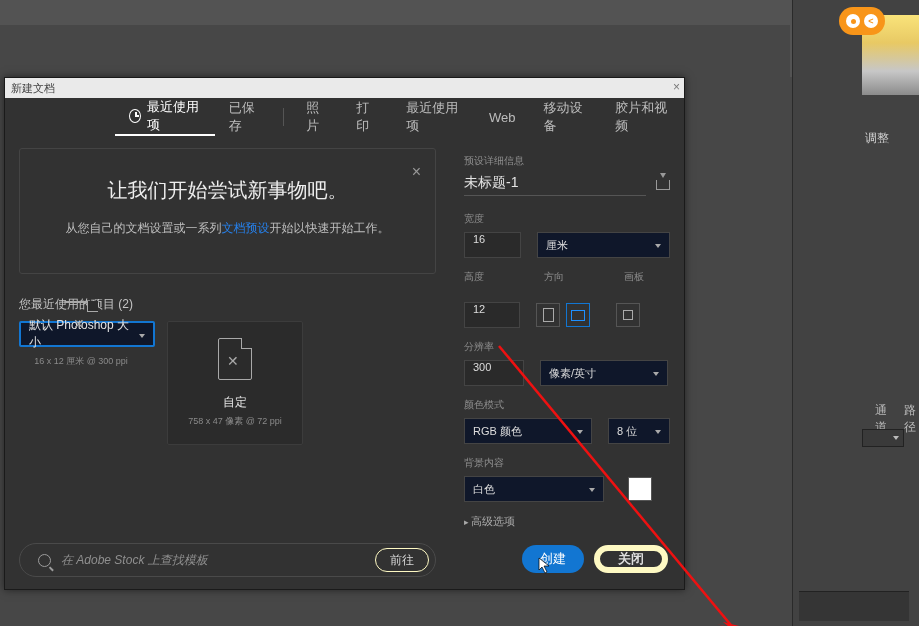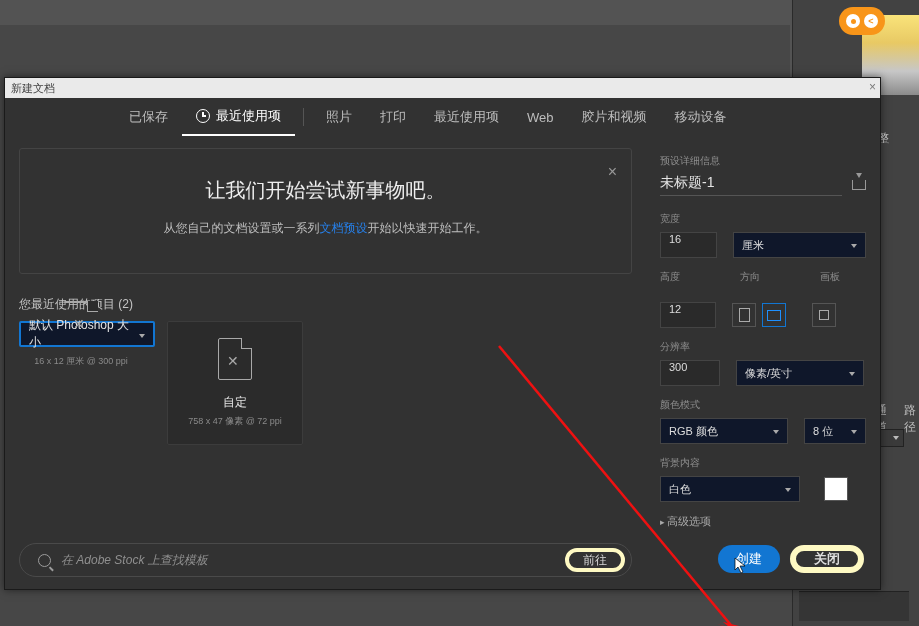--- a/index.html
+++ b/index.html
@@ -16,21 +16,21 @@
   .mascot .eye.lt::after { display:none;}
   .tool-col { position:absolute; left:790px; top:0; width:25px; height:77px; background:#535353; display:flex; flex-direction:column; align-items:center; padding-top:8px; gap:18px;}
   .tool-col span { color:#d2d2d2; font-size:14px;}
   .adjust-lbl { position:absolute; left:865px; top:130px; color:#cfcfcf; font-size:12px;}
   .ch-row { position:absolute; left:859px; top:402px; display:flex; gap:14px; color:#b9b9b9; font-size:12px;margin-left:16px;}
   .mini-panels { position:absolute; left:799px; top:591px; width:110px; height:30px; background:#353535; border-top:1px solid #222;}
   .mini-drop { position:absolute; left:862px; top:429px; width:42px; height:18px; background:#3a3a3a; border:1px solid #222; display:flex; align-items:center; justify-content:flex-end; padding-right:4px;}
   .mini-drop::after { content:''; border-left:3px solid transparent; border-right:3px solid transparent; border-top:4px solid #bbb;}
 
   
-  .dlg { position:absolute; left:4px; top:77px; width:877px; height:513px; background:#323232; border:1px solid #1a1a1a; box-shadow:0 0 8px rgba(0,0,0,0.5);}
+  .dlg { position:absolute; left:4px; top:77px; width:681px; height:513px; background:#323232; border:1px solid #1a1a1a; box-shadow:0 0 8px rgba(0,0,0,0.5);}
   .dlg-titlebar { height:20px; background:#eaeaea; display:flex; align-items:center; padding:0 6px; color:#444; font-size:11px; position:relative;}
   .dlg-close-x { position:absolute; right:4px; top:2px; color:#7a7a7a; font-size:12px; cursor:pointer;}
   .tabs { height:38px; display:flex; align-items:center; padding-left:110px; gap:0; color:#bdbdbd;}
   .tabs .tab { padding:0 14px; height:38px; display:flex; align-items:center; gap:6px; cursor:pointer; font-size:13px;}
   .tabs .tab.active { color:#fff; border-bottom:2px solid #fff;}
   .tabs .divider { width:1px; height:18px; background:#555; margin:0 8px;}
   .tabs .clock { width:14px; height:14px; border:1.5px solid #fff; border-radius:50%; position:relative;}
   .tabs .clock::after { content:''; position:absolute; left:5px; top:2px; width:1.5px; height:5px; background:#fff;}
   .tabs .clock::before { content:''; position:absolute; left:5px; top:5px; width:4px; height:1.5px; background:#fff;}
 
@@ -51,21 +51,21 @@
   .card .doc-ico { width:34px; height:42px; border:1.5px solid #a9a9a9; border-radius:2px; position:relative; margin-bottom:14px;}
   .card .doc-ico::before { content:''; position:absolute; right:-1px; top:-1px; width:10px; height:10px; background:#2b2b2b; border-left:1.5px solid #a9a9a9; border-bottom:1.5px solid #a9a9a9;}
   .card .doc-ico .mark { position:absolute; left:8px; top:14px; font-size:14px; color:#a9a9a9;}
   .card .t1 { font-size:12px; color:#e3e3e3;}
   .card .t2 { font-size:9px; color:#8a8a8a; margin-top:4px;}
 
   .search-bar { position:absolute; bottom:12px; left:14px; right:14px; height:34px; border:1px solid #4a4a4a; border-radius:17px; display:flex; align-items:center; padding:0 6px 0 18px;}
   .search-bar .mag { width:13px; height:13px; border:1.5px solid #9c9c9c; border-radius:50%; position:relative; margin-right:10px;}
   .search-bar .mag::after { content:''; position:absolute; right:-4px; bottom:-4px; width:5px; height:1.5px; background:#9c9c9c; transform:rotate(45deg);}
   .search-bar span.ph { color:#8f8f8f; font-size:12px; font-style:italic;}
-  .go-btn { margin-left:auto; height:24px; padding:0 14px; border:4px solid #fef9c3; border-radius:12px; color:#d6d6d6; font-size:12px; display:flex; align-items:center; cursor:pointer;}
+  .go-btn { margin-left:auto; height:24px; padding:0 14px; border:1px solid #fef9c3; border-radius:12px; color:#d6d6d6; font-size:12px; display:flex; align-items:center; cursor:pointer;}
 
   
   .r-lbl { font-size:10px; color:#8e8e8e; margin-bottom:6px;}
   .section { margin-bottom:14px;}
   .name-row { display:flex; align-items:center; margin-bottom:16px;}
   .name-row .nm { font-size:14px; color:#e4e4e4; border-bottom:1px solid #555; padding-bottom:3px; flex:1;}
   .name-row .save-ico { width:14px; height:10px; border:1.5px solid #999; border-top:none; position:relative; margin-left:10px; cursor:pointer;}
   .name-row .save-ico::after { content:''; position:absolute; left:3px; top:-7px; border-left:3px solid transparent; border-right:3px solid transparent; border-top:5px solid #999;}
 
   .field-row { display:flex; gap:16px; align-items:center; margin-bottom:12px;}
@@ -125,32 +125,32 @@
   <div class="mini-panels"></div>
 </div>
 
 <div class="dlg">
   <div class="dlg-titlebar">
     <span>新建文档</span>
     <span class="dlg-close-x">×</span>
   </div>
 
   <div class="tabs">
-    <div class="tab">已保存</div>
     <div class="tab active">
       <span class="clock"></span>
       <span>最近使用项</span>
     </div>
+    <div class="tab">已保存</div>
     <div class="divider"></div>
     <div class="tab">照片</div>
     <div class="tab">打印</div>
     <div class="tab">最近使用项</div>
     <div class="tab">Web</div>
+    <div class="tab">移动设备</div>
     <div class="tab">胶片和视频</div>
-    <div class="tab">移动设备</div>
   </div>
 
   <div class="body">
     <div class="left">
       <div class="intro-box">
         <span class="x">×</span>
         <h2>让我们开始尝试新事物吧。</h2>
         <p>
           <span>从您自己的文档设置或一系列</span><a>文档预设</a><span>开始以快速开始工作。</span>
         </p>

